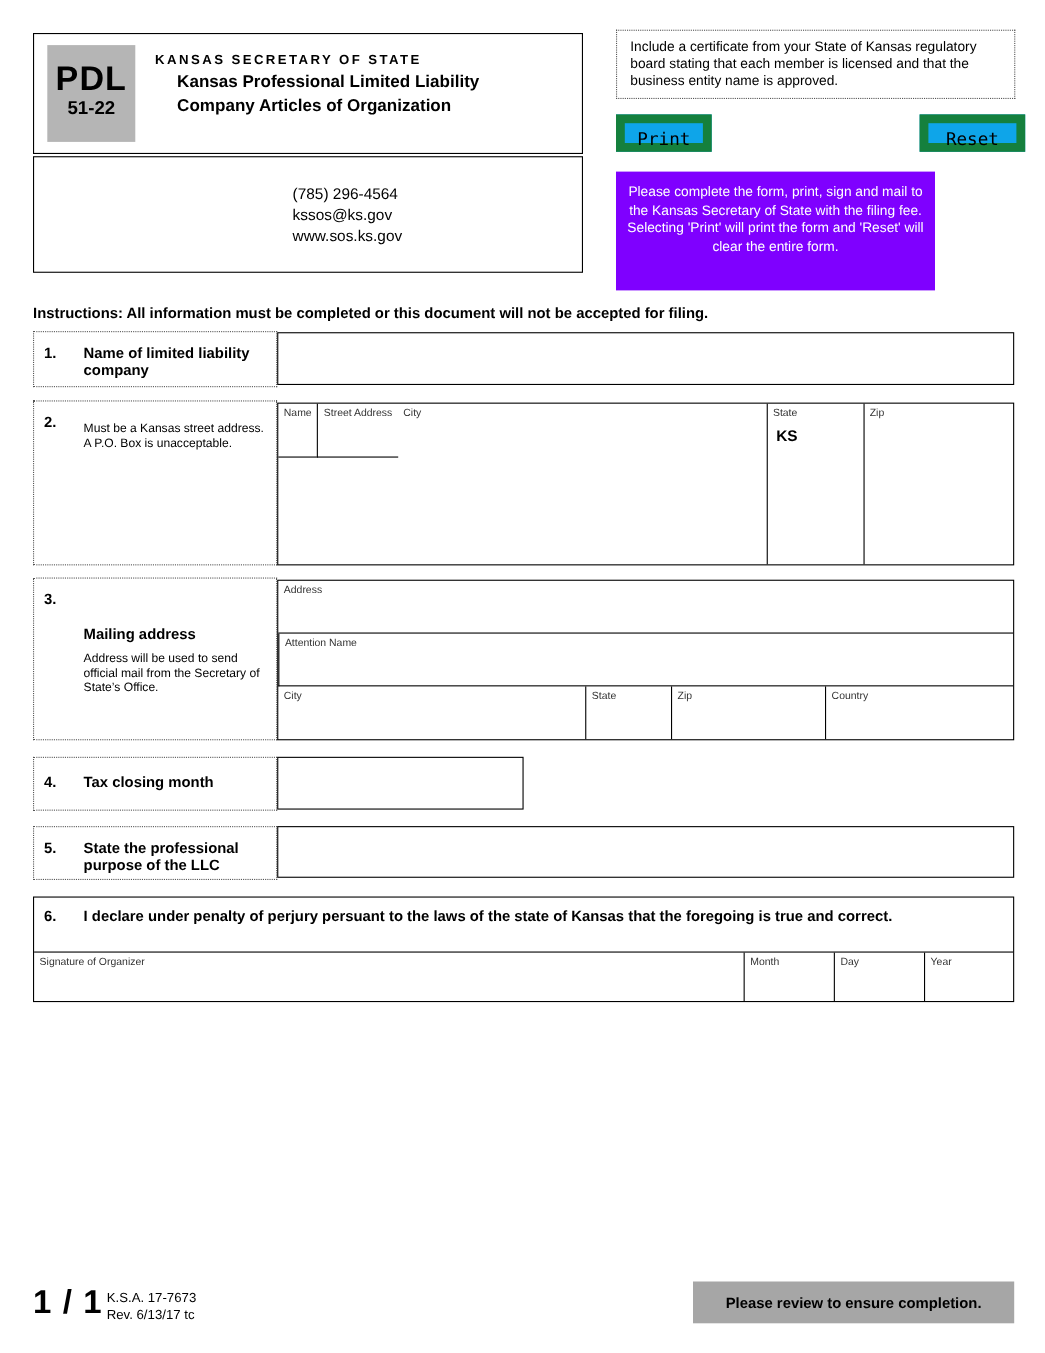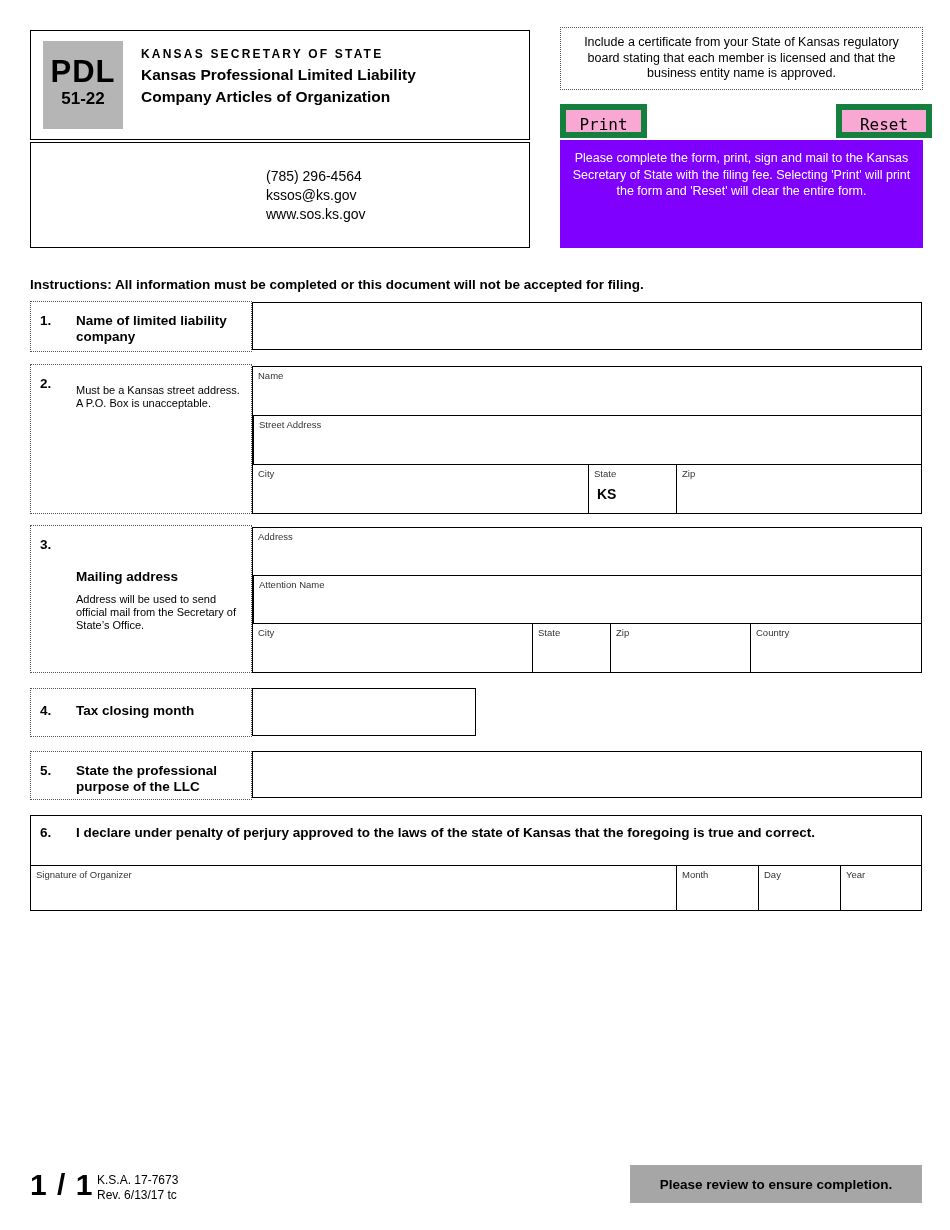--- a/index.html
+++ b/index.html
@@ -15,25 +15,25 @@
   .label-cell { display: flex; padding-top: 11px; }
   .field-row { display: flex; }
   .cell { box-sizing: border-box; }
   .cell + .cell { border-left: 1.6px solid #000; }
 
   
   .logo-box { background: #b5b5b5; text-align: center; }
   .logo-code { font-weight: bold; font-size: 31px; line-height: 34px; padding-top: 14px; letter-spacing: 1px; }
   .logo-num { font-weight: bold; font-size: 17px; line-height: 20px; }
   .agency { font-weight: bold; font-size: 12px; letter-spacing: 2.2px; }
-  .doc-title { font-weight: bold; font-size: 15.5px; line-height: 22px; }
+  .doc-title { font-weight: bold; font-size: 15.5px; line-height: 22px; margin-left: 20px; }
   .addr { font-size: 14px; line-height: 19px; }
 
-  .cert-note { font-size: 12.5px; line-height: 15.5px; text-align: center; padding: 7px 12px; }
-  .pdf-btn { background: #f9a8d4; border: 6px solid #15803d; font-family: "DejaVu Sans Mono", monospace;
+  .cert-note { font-size: 12.5px; line-height: 15.5px; padding: 7px 12px; }
+  .pdf-btn { background: #0ea5e9; border: 8px solid #15803d; font-family: "DejaVu Sans Mono", monospace;
              font-size: 16px; text-align: center; line-height: 30px; cursor: pointer; padding: 0; width: 100%; height: 100%; }
   .purple-box { background: #7f00ff; color: #fff; font-size: 12.5px; line-height: 16.5px;
                 text-align: center; padding: 10px 8px; }
 
   .instructions { font-weight: bold; font-size: 13.5px; }
 
   .state-value { font-weight: bold; font-size: 14px; padding: 4px 8px 0; }
 
   .decl-head { display: flex; padding-top: 9px; }
   .decl-text { font-weight: bold; font-size: 13.5px; }
@@ -70,41 +70,41 @@
     <div class="cert-note">Include a certificate from your State of Kansas regulatory board stating that each member is licensed and that the business entity name is approved.</div>
   </div>
 
   <div class="abs" style="left:560px; top:104px; width:87px; height:34px;">
     <button class="pdf-btn">Print</button>
   </div>
   <div class="abs" style="left:836px; top:104px; width:96px; height:34px;">
     <button class="pdf-btn">Reset</button>
   </div>
 
-  <div class="abs purple-box" style="left:560px; top:140px; width:363px; height:108px;">
+  <div class="abs purple-box" style="left:560px; top:156px; width:290px; height:108px;">
     <span>Please complete the form, print, sign and mail to the Kansas Secretary of State with the filing fee.  Selecting 'Print' will print the form and 'Reset' will clear the entire form.</span>
   </div>
 
   <div class="abs instructions" style="left:30px; top:277px; width:892px;">Instructions: All information must be completed or this document will not be accepted for filing.</div>
 
   <div class="abs box-dotted label-cell" style="left:30px; top:301px; width:222px; height:51px;">
     <div class="num">1.</div>
     <div class="item-label" style="width:165px;">Name of limited liability company</div>
   </div>
   <div class="abs box-solid" style="left:252px; top:302px; width:670px; height:48px;">
     <span></span>
   </div>
 
   <div class="abs box-dotted label-cell" style="left:30px; top:364px; width:222px; height:150px;">
     <div class="num">2.</div>
     <div style="width:168px;">
       <div class="item-note">Must be a Kansas street address. A P.O. Box is unacceptable.</div>
     </div>
   </div>
-  <div class="abs box-solid" style="left:252px; top:366px; width:670px; height:148px; display:flex; flex-direction:column;">
+  <div class="abs box-solid" style="left:252px; top:366px; width:670px; height:148px; display:flex; flex-direction:row;">
     <div class="cell" style="height:49px; border-bottom:1.6px solid #000;">
       <div class="mini-label">Name</div>
     </div>
     <div class="cell" style="height:49px; border-bottom:1.6px solid #000;">
       <div class="mini-label">Street Address</div>
     </div>
     <div class="field-row" style="flex:1;">
       <div class="cell" style="width:335px;">
         <div class="mini-label">City</div>
       </div>
@@ -160,21 +160,21 @@
     <div class="num">5.</div>
     <div class="item-label" style="width:168px;">State the professional purpose of the LLC</div>
   </div>
   <div class="abs box-solid" style="left:252px; top:751px; width:670px; height:47px;">
     <span></span>
   </div>
 
   <div class="abs box-solid" style="left:30px; top:815px; width:892px; height:96px; display:flex; flex-direction:column;">
     <div class="decl-head" style="height:40px;">
       <div class="num">6.</div>
-      <div class="decl-text">I declare under penalty of perjury approved to the laws of the state of Kansas that the foregoing is true and correct.</div>
+      <div class="decl-text">I declare under penalty of perjury persuant to the laws of the state of Kansas that the foregoing is true and correct.</div>
     </div>
     <div class="field-row" style="flex:1; border-top:1.6px solid #000;">
       <div class="cell" style="width:645px;">
         <div class="mini-label">Signature of Organizer</div>
       </div>
       <div class="cell" style="width:82px;">
         <div class="mini-label">Month</div>
       </div>
       <div class="cell" style="width:82px;">
         <div class="mini-label">Day</div>

